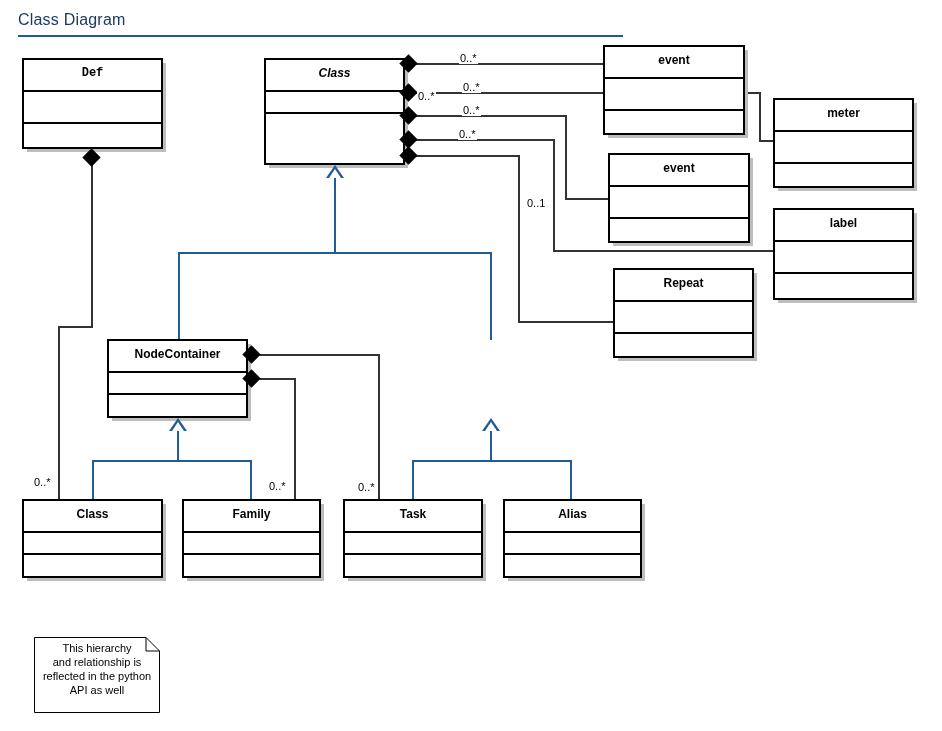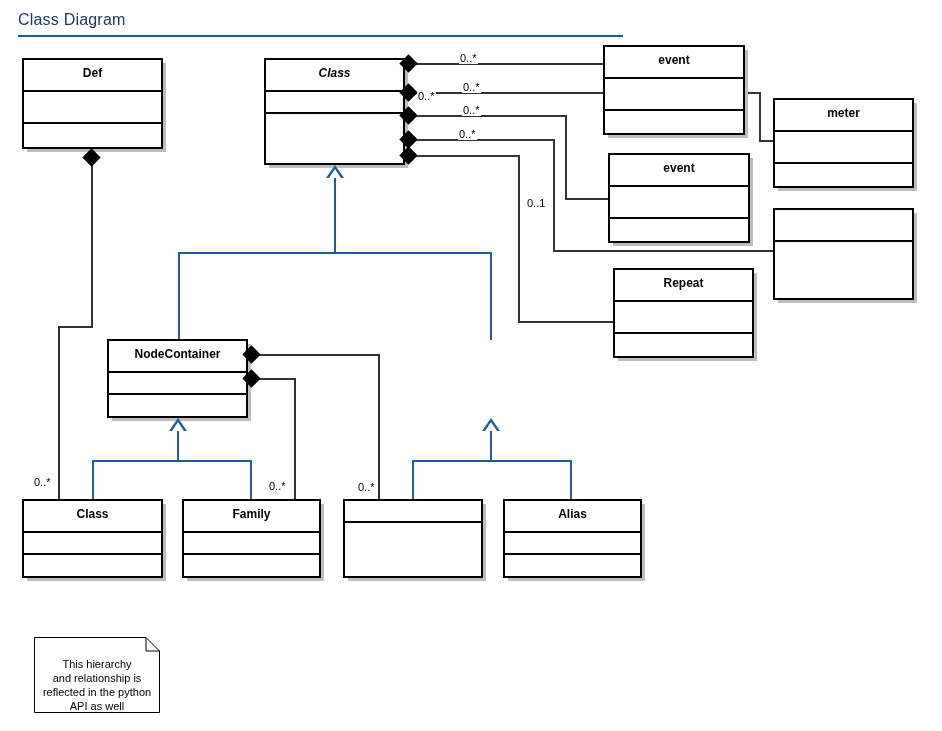--- a/index.html
+++ b/index.html
@@ -125,21 +125,21 @@
     height: 76px;
     z-index: 5;
   }
   #note-text {
     position: absolute;
     left: 34px;
     top: 641px;
     width: 126px;
     height: 72px;
     display: flex;
-    align-items: flex-end;
+    align-items: flex-start;
     justify-content: center;
     text-align: center;
     font-size: 11px;
     line-height: 14px;
     color: #000000;
     z-index: 6;
     pointer-events: none;
   }
 </style>
 </head>
@@ -194,21 +194,21 @@
   <div class="tri" style="left:169px; top:418px;"></div>
   <div class="tri-inner" style="left:172px; top:422px;"></div>
 
   <div class="ln blue" style="left:490px; top:431px; width:2px; height:31px;"></div>
   <div class="ln blue" style="left:412px; top:460px; width:160px; height:2px;"></div>
   <div class="ln blue" style="left:412px; top:460px; width:2px; height:41px;"></div>
   <div class="ln blue" style="left:570px; top:460px; width:2px; height:41px;"></div>
   <div class="tri" style="left:482px; top:418px;"></div>
   <div class="tri-inner" style="left:485px; top:422px;"></div>
 
-  <div class="uml-class" style="left:22px; top:58px; width:141px; height:91px;">
+  <div class="uml-class" style="left:22px; top:58px; width:141px; height:91px;font-family:Liberation Mono, monospace;">
     <div class="cls-name">Def</div>
     <div class="cls-attrs" style="height:32px;"></div>
     <div class="cls-ops" style="height:27px;"></div>
   </div>
 
   <div class="uml-class italic-name" style="left:264px; top:58px; width:141px; height:107px;">
     <div class="cls-name">Class</div>
     <div class="cls-attrs" style="height:22px;"></div>
     <div class="cls-ops" style="height:51px;"></div>
   </div>
@@ -231,20 +231,21 @@
     <div class="cls-ops" style="height:26px;"></div>
   </div>
 
   <div class="uml-class" style="left:773px; top:98px; width:141px; height:90px;">
     <div class="cls-name">meter</div>
     <div class="cls-attrs" style="height:32px;"></div>
     <div class="cls-ops" style="height:26px;"></div>
   </div>
 
   <div class="uml-class" style="left:773px; top:208px; width:141px; height:92px;">
+    <div class="cls-name">label</div>
     <div class="cls-attrs" style="height:32px;"></div>
     <div class="cls-ops" style="height:28px;"></div>
   </div>
 
   <div class="uml-class" style="left:107px; top:339px; width:141px; height:79px;">
     <div class="cls-name">NodeContainer</div>
     <div class="cls-attrs" style="height:22px;"></div>
     <div class="cls-ops" style="height:23px;"></div>
   </div>
 
@@ -255,20 +256,21 @@
     <div class="cls-ops" style="height:23px;"></div>
   </div>
 
   <div class="uml-class" style="left:182px; top:499px; width:139px; height:79px;">
     <div class="cls-name">Family</div>
     <div class="cls-attrs" style="height:22px;"></div>
     <div class="cls-ops" style="height:23px;"></div>
   </div>
 
   <div class="uml-class" style="left:343px; top:499px; width:140px; height:79px;">
+    <div class="cls-name">Task</div>
     <div class="cls-attrs" style="height:22px;"></div>
     <div class="cls-ops" style="height:23px;"></div>
   </div>
 
   <div class="uml-class" style="left:503px; top:499px; width:139px; height:79px;">
     <div class="cls-name">Alias</div>
     <div class="cls-attrs" style="height:22px;"></div>
     <div class="cls-ops" style="height:23px;"></div>
   </div>
 

